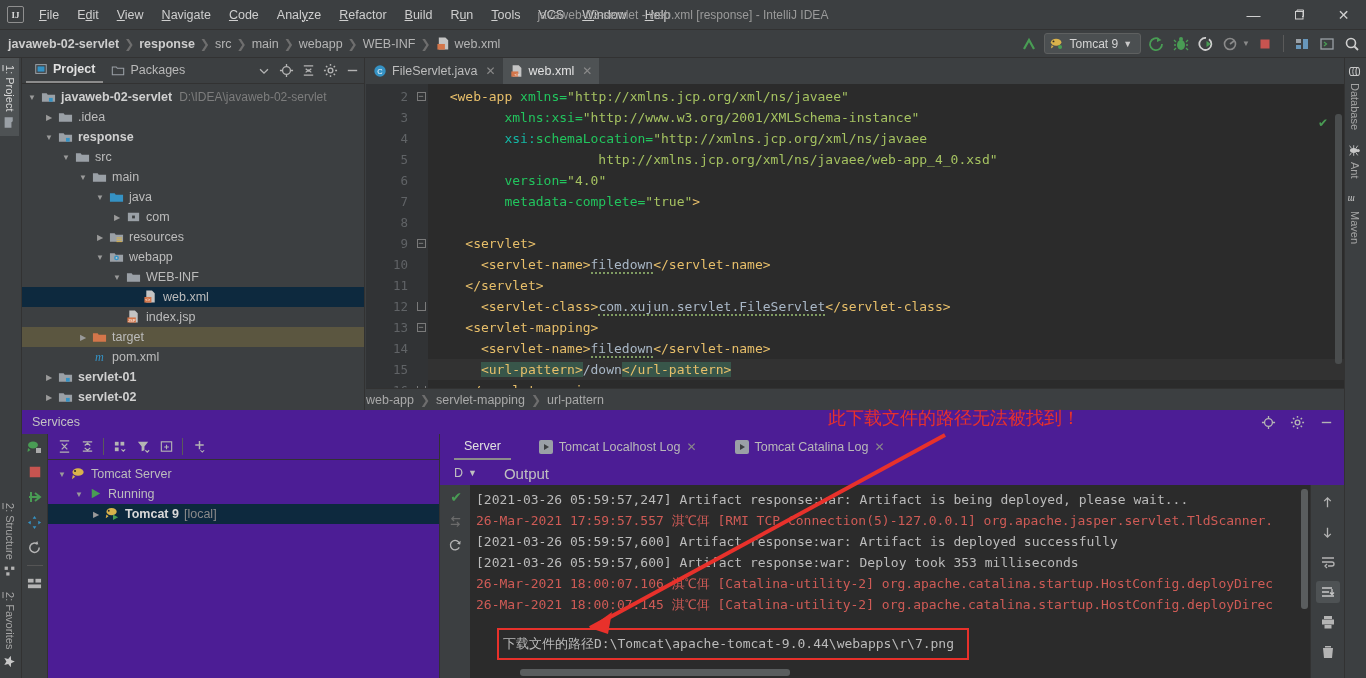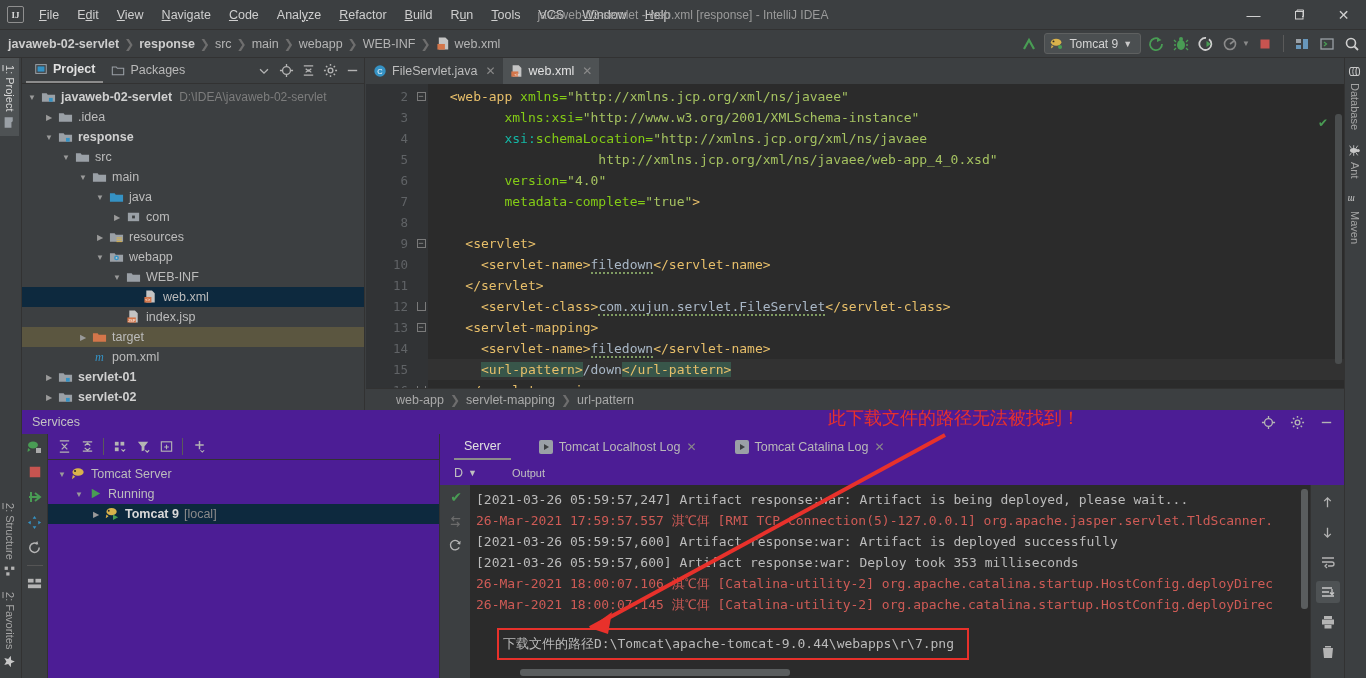--- a/index.html
+++ b/index.html
@@ -130,31 +130,31 @@
   .fold-box {
     width: 9px; height: 9px; border: 1px solid #7a7a7a; display: flex;
     align-items: center; justify-content: center; font-size: 9px; color: #9a9a9a; line-height: 1;
   }
   .code {
     flex: 1; font-family: "DejaVu Sans Mono", monospace; font-size: 13px;
     padding-top: 2px; overflow: hidden; position: relative;
   }
   .code .ln { height: 21px; line-height: 21px; white-space: pre; padding-left: 6px; }
   .tagname { color: #e8bf6a; }
-  .attr { color: #84cc16; }
+  .attr { color: #22c55e; }
   .str { color: #a5c261; }
   .ns { color: #14b8a6; }
   .txt { color: #a9b7c6; }
   .hl { background: #38564a; }
   .squig { border-bottom: 2px dotted #7f9b62; }
   .line-hl { background: #323232; }
 
   .ed-bottom {
     position: absolute; left: 366px; top: 388px; right: 22px; height: 22px;
-    background: #3c3f41; display: flex; align-items: center; padding-left: 30px;
+    background: #3c3f41; display: flex; align-items: center; padding-left: 0;
     border-top: 1px solid #323232;
   }
   .ed-crumb { font-size: 12.5px; color: #a9a9a9; }
   .ed-crumb-sep { color: #6e6e6e; margin: 0 6px; }
 
   .editor-scroll {
     position: absolute; right: 2px; top: 30px; width: 7px; height: 250px;
     background: #4a4d4e; border-radius: 3px;
   }
   .gutter-check { position: absolute; right: 16px; top: 32px; color: #499c54; font-size: 12px; }
@@ -193,21 +193,21 @@
   .playbox {
     width: 14px; height: 14px; background: #9aa0a6; border-radius: 2px;
     display: flex; align-items: center; justify-content: center;
   }
   .playbox::after {
     content: ''; border-left: 5px solid #3c3f41; border-top: 3.5px solid transparent;
     border-bottom: 3.5px solid transparent; margin-left: 2px;
   }
   .out-row { height: 24px; display: flex; align-items: center; padding-left: 14px; gap: 5px; }
   .out-row .d { font-size: 12.5px; color: #c0c0c0; }
-  .out-row .olabel { font-size: 11px; color: #c0c0c0; margin-left: 30px; }
+  .out-row .olabel { font-size: 15px; color: #c0c0c0; margin-left: 22px; }
 
   .console-wrap { flex: 1; display: flex; position: relative; }
   .console-gutter {
     width: 30px; background: #3c3f41; display: flex; flex-direction: column;
     align-items: center; padding-top: 4px; gap: 9px; flex: none;
   }
   .console {
     flex: 1; background: #2b2b2b; font-family: "DejaVu Sans Mono", monospace;
     font-size: 13px; padding: 4px 0 0 6px; position: relative; overflow: hidden;
   }

